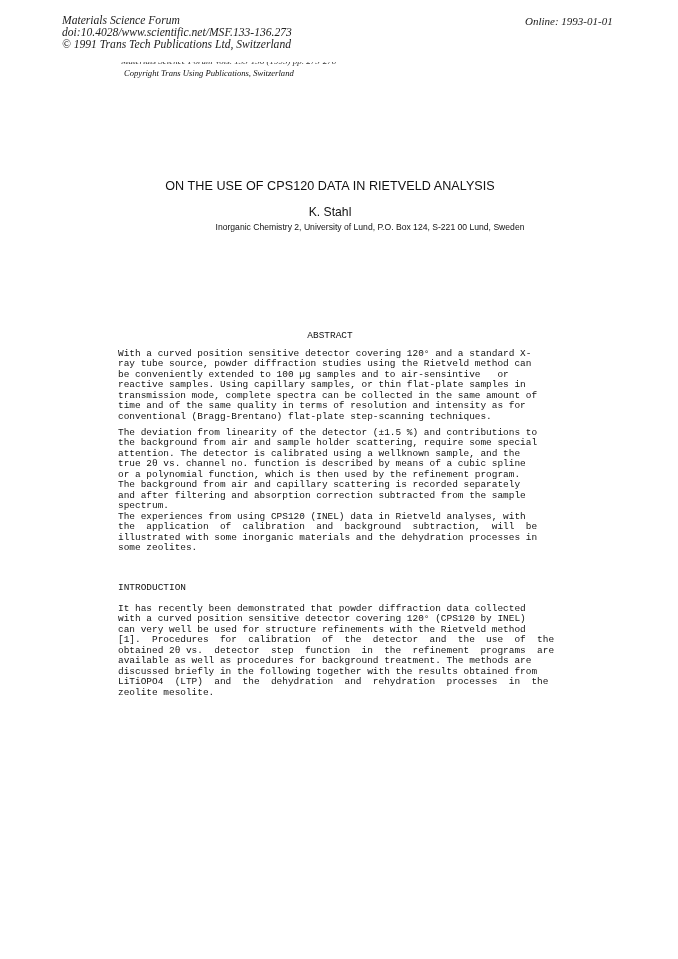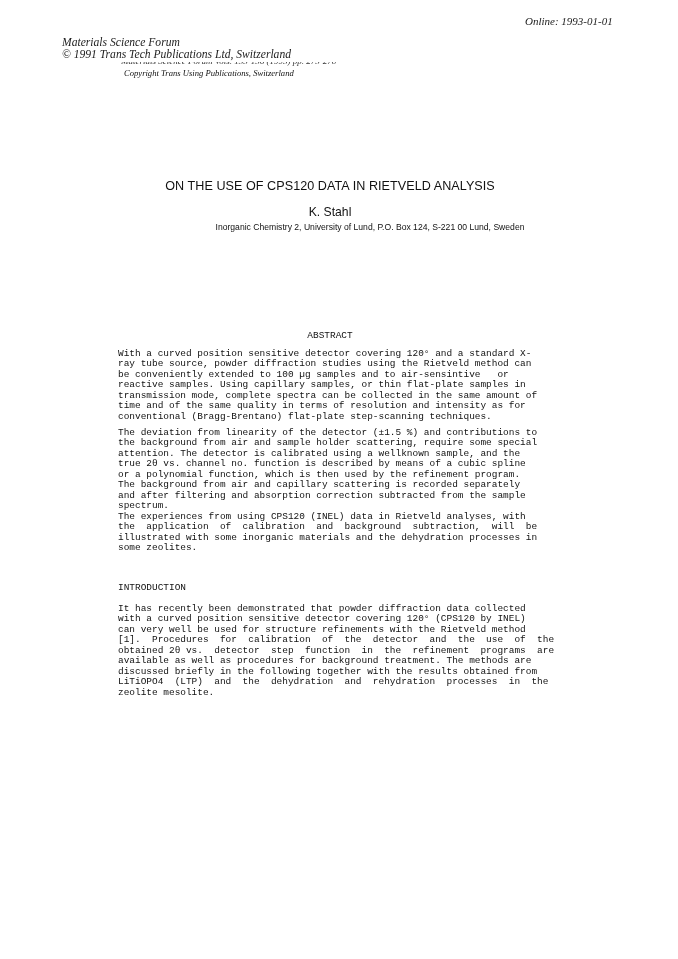--- a/index.html
+++ b/index.html
@@ -1,17 +1,17 @@
 <!DOCTYPE html>
 <html><head>
   <meta charset="utf-8">
   <style>
     html, body { margin: 0; padding: 0; background: #ffffff; }
     body { width: 678px; height: 959px; position: relative; overflow: hidden; color: #111; }
-    .hdr { position: absolute; left: 62px; top: 15px; font-family: "Liberation Serif", serif; font-style: italic; font-size: 11.6px; line-height: 12.2px; color: #222; margin-top: 22px; }
+    .hdr { position: absolute; left: 62px; top: 15px; font-family: "Liberation Serif", serif; font-style: italic; font-size: 11.6px; line-height: 12.2px; color: #222; }
     .hdr div { white-space: nowrap; }
     .online { position: absolute; left: 525px; top: 15px; font-family: "Liberation Serif", serif; font-style: italic; font-size: 11px; line-height: 12.2px; color: #222; white-space: nowrap; }
     .clipline { position: absolute; left: 121px; top: 62px; width: 222px; height: 4px; overflow: hidden; }
     .clipline span { display: block; font-family: "Liberation Serif", serif; font-style: italic; font-size: 9px; line-height: 9px; margin-top: -5px; white-space: nowrap; color: #333; }
     .copyright { position: absolute; left: 124px; top: 68px; font-family: "Liberation Serif", serif; font-style: italic; font-size: 8.6px; line-height: 10px; color: #111; white-space: nowrap; }
     .title { position: absolute; left: 0; width: 660px; top: 179px; text-align: center; font-family: "Liberation Sans", sans-serif; font-weight: normal; font-size: 12.6px; letter-spacing: 0.05px; white-space: nowrap; }
     .author { position: absolute; left: 0; width: 660px; top: 205px; text-align: center; font-family: "Liberation Sans", sans-serif; font-size: 12.2px; white-space: nowrap; }
     .affil { position: absolute; left: 0; width: 660px; top: 222px; text-align: center; font-family: "Liberation Sans", sans-serif; font-size: 8.6px; white-space: nowrap; padding-left: 40px; }
     .mono { font-family: "Liberation Mono", "DejaVu Sans Mono", monospace; font-size: 9.45px; line-height: 10.45px; white-space: pre; color: #111; }
     .abs-head { position: absolute; left: 0; width: 660px; top: 331px; text-align: center; }
@@ -20,20 +20,21 @@
     .p2 { top: 428px; }
     .p3 { top: 512px; }
     .intro-head { position: absolute; left: 118px; top: 583px; }
     .p4 { top: 604px; }
   </style>
 </head>
 <body>
 
 <div class="hdr">
   <div>Materials Science Forum</div>
+  <div>doi:10.4028/www.scientific.net/MSF.133-136.273</div>
   <div>© 1991 Trans Tech Publications Ltd, Switzerland</div>
 </div>
 <div class="online">Online: 1993-01-01</div>
 
 <div class="clipline">
   <span>Materials Science Forum Vols. 133-136 (1993) pp. 273-278</span>
 </div>
 <div class="copyright">Copyright Trans Using Publications, Switzerland</div>
 
 <div class="title">ON THE USE OF CPS120 DATA IN RIETVELD ANALYSIS</div>

